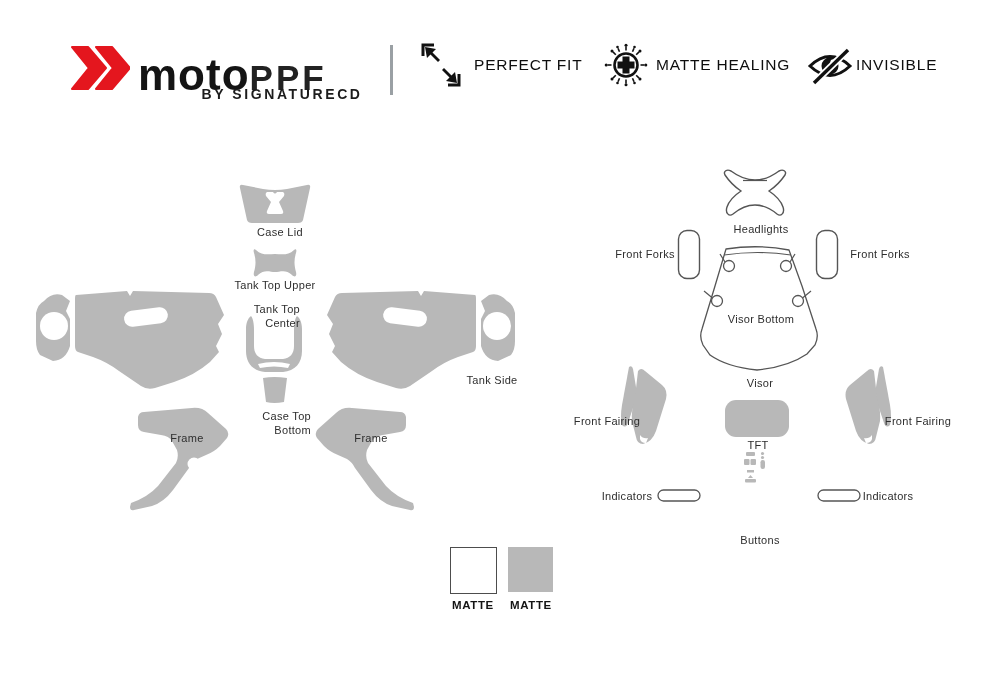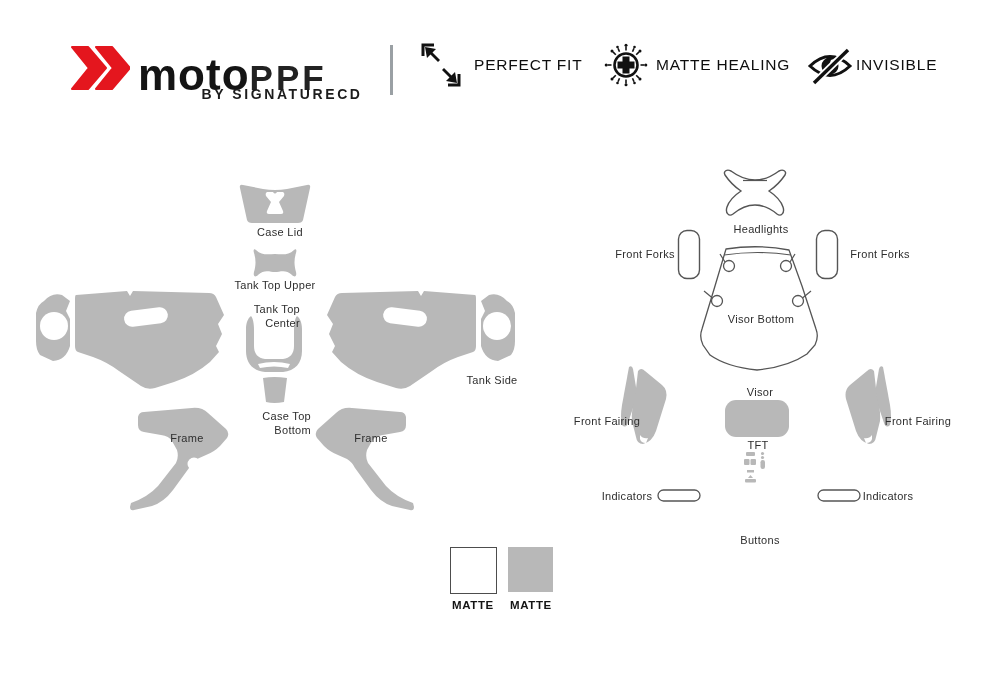--- a/index.html
+++ b/index.html
@@ -203,21 +203,21 @@
       <circle cx="90" cy="21" r="5.5" fill="#ffffff" stroke="#555" stroke-width="1.3"></circle>
       <circle cx="21" cy="56" r="5.5" fill="#ffffff" stroke="#555" stroke-width="1.3"></circle>
       <circle cx="102" cy="56" r="5.5" fill="#ffffff" stroke="#555" stroke-width="1.3"></circle>
       <line x1="29" y1="17" x2="24" y2="9" stroke="#555" stroke-width="1.2"></line>
       <line x1="94" y1="17" x2="99" y2="9" stroke="#555" stroke-width="1.2"></line>
       <line x1="16.5" y1="53" x2="8" y2="46" stroke="#555" stroke-width="1.2"></line>
       <line x1="106.5" y1="53" x2="115" y2="46" stroke="#555" stroke-width="1.2"></line>
     </svg>
   </div>
   <div class="lbl" style="left:761px;top:312px;">Visor Bottom</div>
-  <div class="lbl" style="left:760px;top:376px;margin-top:9px;">Visor</div>
+  <div class="lbl" style="left:760px;top:376px;">Visor</div>
 
   <div class="piece" style="left:618px;top:365px;">
     <svg width="54" height="80" viewBox="0 0 54 80">
       <path d="M11,2 Q14,0 15,4 L18,22 Q19,30 16,40 L10,58 Q8,64 4,60 Q2,52 4,40 Z" fill="#b8b8b8"></path>
       <path d="M20,6 Q23,2 27,6 L44,20 Q50,25 48,34 L38,66 Q34,77 25,79 Q19,79 18,72 L14,56 Q13,46 17,32 Z" fill="#b8b8b8"></path>
       <path d="M22,70 Q25,74 30,73 L28,78 Q23,78 22,74 Z" fill="#ffffff"></path>
     </svg>
   </div>
   <div class="lbl" style="left:607px;top:414px;">Front Fairing</div>
 

